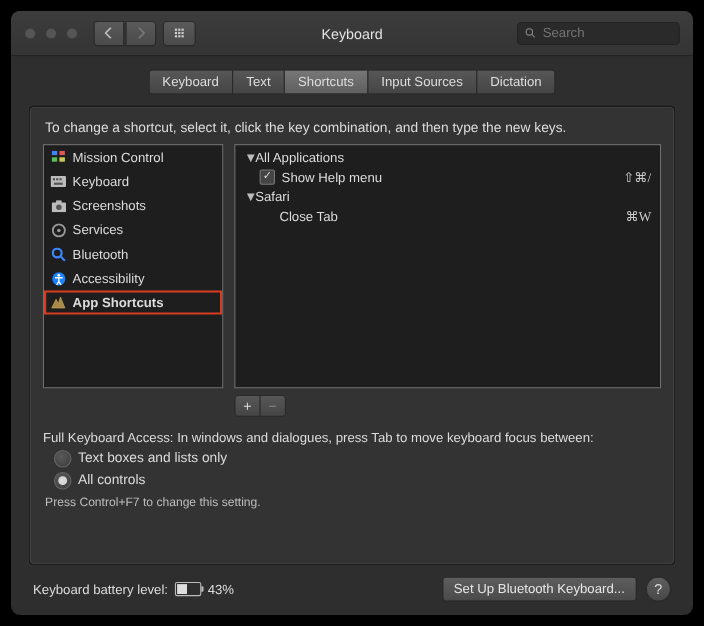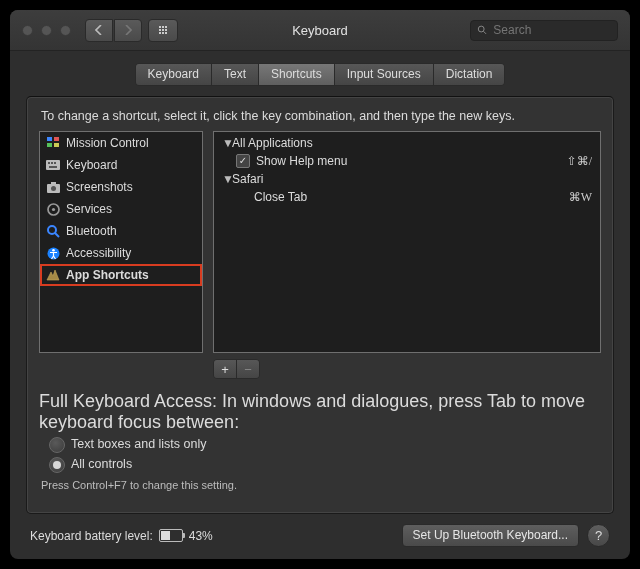--- a/index.html
+++ b/index.html
@@ -95,21 +95,21 @@
   .rrow{display:flex;align-items:center;height:18px;padding:0 8px}
   .tri{width:8px;display:inline-block;color:#bbb;margin-right:2px}
   .chk{width:12px;height:12px;border:1px solid #777;border-radius:2px;margin:0 6px 0 14px;display:flex;align-items:center;justify-content:center;background:#444}
   .chk.on::after{content:"✓";font-size:10px;color:#ddd;line-height:1}
   .short{margin-left:auto;color:#ccc;font-family:-apple-system;}
   .indent{padding-left:32px}
   .addremove{display:flex;justify-content:flex-start;margin:6px 0 0 174px}
   .pm{display:flex;border:1px solid #2a2a2a;border-radius:4px;overflow:hidden}
   .pmb{width:22px;height:18px;background:linear-gradient(#575757,#454545);display:flex;align-items:center;justify-content:center;color:#ddd;font-size:13px;border-right:1px solid #2a2a2a}
   .pmb:last-child{border-right:0;color:#888}
-  .fka{margin-top:12px;font-size:18px}
+  .fka{margin-top:12px;font-size:12px}
   .radio-row{display:flex;align-items:flex-start;gap:6px;margin:4px 0 0 10px;font-size:12.5px}
   .radio{width:14px;height:14px;border-radius:50%;border:1px solid #666;background:radial-gradient(circle at 40% 35%,#5a5a5a,#3b3b3b);position:relative}
   .radio.on::after{content:"";position:absolute;inset:3px;border-radius:50%;background:#d8d8d8}
   .hint{font-size:11px;color:#bdbdbd;margin:6px 0 0 2px}
   .footer{
     display:flex;align-items:center;margin-top:10px;padding:0 4px;
   }
   .batt{display:flex;align-items:center;gap:6px}
   .batt-icon{width:22px;height:11px;border:1px solid #bbb;border-radius:2px;position:relative}
   .batt-icon::after{content:"";position:absolute;right:-3px;top:3px;width:2px;height:5px;background:#bbb;border-radius:0 1px 1px 0}

